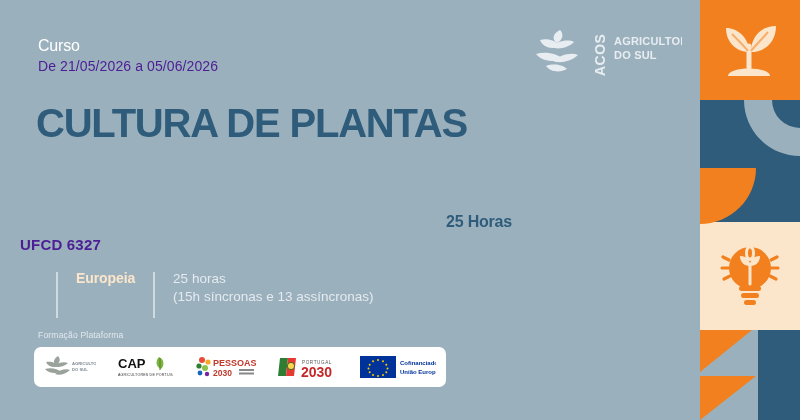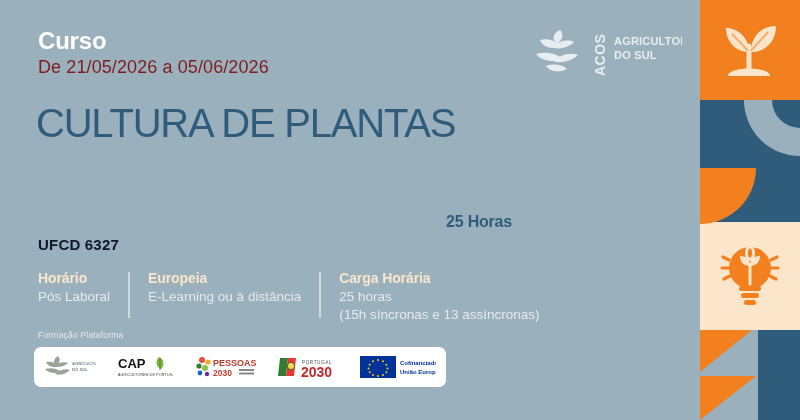--- a/index.html
+++ b/index.html
@@ -67,45 +67,45 @@
     border-top:42px solid #F2801E; border-right:52px solid transparent;
   }
   .tri2 {
     position:absolute; left:12px; top:376px; width:0;height:0; z-index:3;
     border-top:44px solid #F2801E; border-right:56px solid transparent;
   }
 
   
   .hdr { position:absolute; left:38px; top:28px; }
   .hdr .curso {
-    font-size:24px; font-weight:bold; color:#FFFFFF; letter-spacing:-0.2px; line-height:1.1;
+    font-size:16px; font-weight:normal; color:#FFFFFF; letter-spacing:-0.2px; line-height:1.1;margin-top:9px;
   }
   .hdr .dates {
-    font-size:18px; color:#7f1d1d; margin-top:3px; letter-spacing:0.1px;
+    font-size:14px; color:#4c1d95; margin-top:3px; letter-spacing:0.1px;
   }
 
   
   .acos { position:absolute; left:530px; top:24px; width:150px; height:60px; }
   .acos-mark { position:absolute; left:0; top:4px; width:54px; height:46px; }
   .acos-txt { position:absolute; left:62px; top:2px; width:90px; height:52px; }
 
   
   .title {
     position:absolute; left:36px; top:102px; width:560px;
-    font-size:40px; font-weight:normal; color:#2E5C7A;
+    font-size:40px; font-weight:bold; color:#2E5C7A;
     line-height:1.06; letter-spacing:-1.2px;
   }
   .title .l { display:block; }
   .hours {
     position:absolute; left:446px; top:213px;
     font-size:16px; font-weight:bold; color:#2E5C7A; letter-spacing:-0.2px;
   }
   .ufcd {
-    position:absolute; left:38px; top:236px;
-    font-size:15px; font-weight:bold; color:#0f172a; letter-spacing:0.2px;
+    position:absolute; left:20px; top:236px;
+    font-size:15px; font-weight:bold; color:#4c1d95; letter-spacing:0.2px;
   }
 
   
   .info { position:absolute; left:38px; top:270px; display:flex; align-items:flex-start; }
   .col { position:relative; }
   .col .ttl {
     font-size:14px; font-weight:bold; color:#FBE6CB; margin-bottom:2px; letter-spacing:-0.1px;
   }
   .col .ln { font-size:13.5px; color:#E4EAEF; line-height:1.32; white-space:nowrap; }
   .sep { width:2px; height:46px; background:#D9E2E8; opacity:.85; margin:2px 18px 0 18px; flex:0 0 auto; }
@@ -200,36 +200,30 @@
     </svg>
   </div>
 
   <div class="title">
     <span class="l">CULTURA DE PLANTAS</span>
   </div>
   <div class="hours">25 Horas</div>
   <div class="ufcd">UFCD 6327</div>
 
   <div class="info">
-    <div class="col">
-      <div class="ttl">Horário</div>
-      <div class="ln">Pós Laboral</div>
-    </div>
 
     <div class="sep"></div>
 
     <div class="col">
       <div class="ttl">Europeia</div>
-      <div class="ln">E-Learning ou à distância</div>
     </div>
 
     <div class="sep"></div>
 
     <div class="col">
-      <div class="ttl">Carga Horária</div>
       <div class="ln">25 horas</div>
       <div class="ln">(15h síncronas e 13 assíncronas)</div>
     </div>
   </div>
 
   <div class="ff">Formação Plataforma</div>
 
   <div class="logobar">
 
     <div class="lg">

